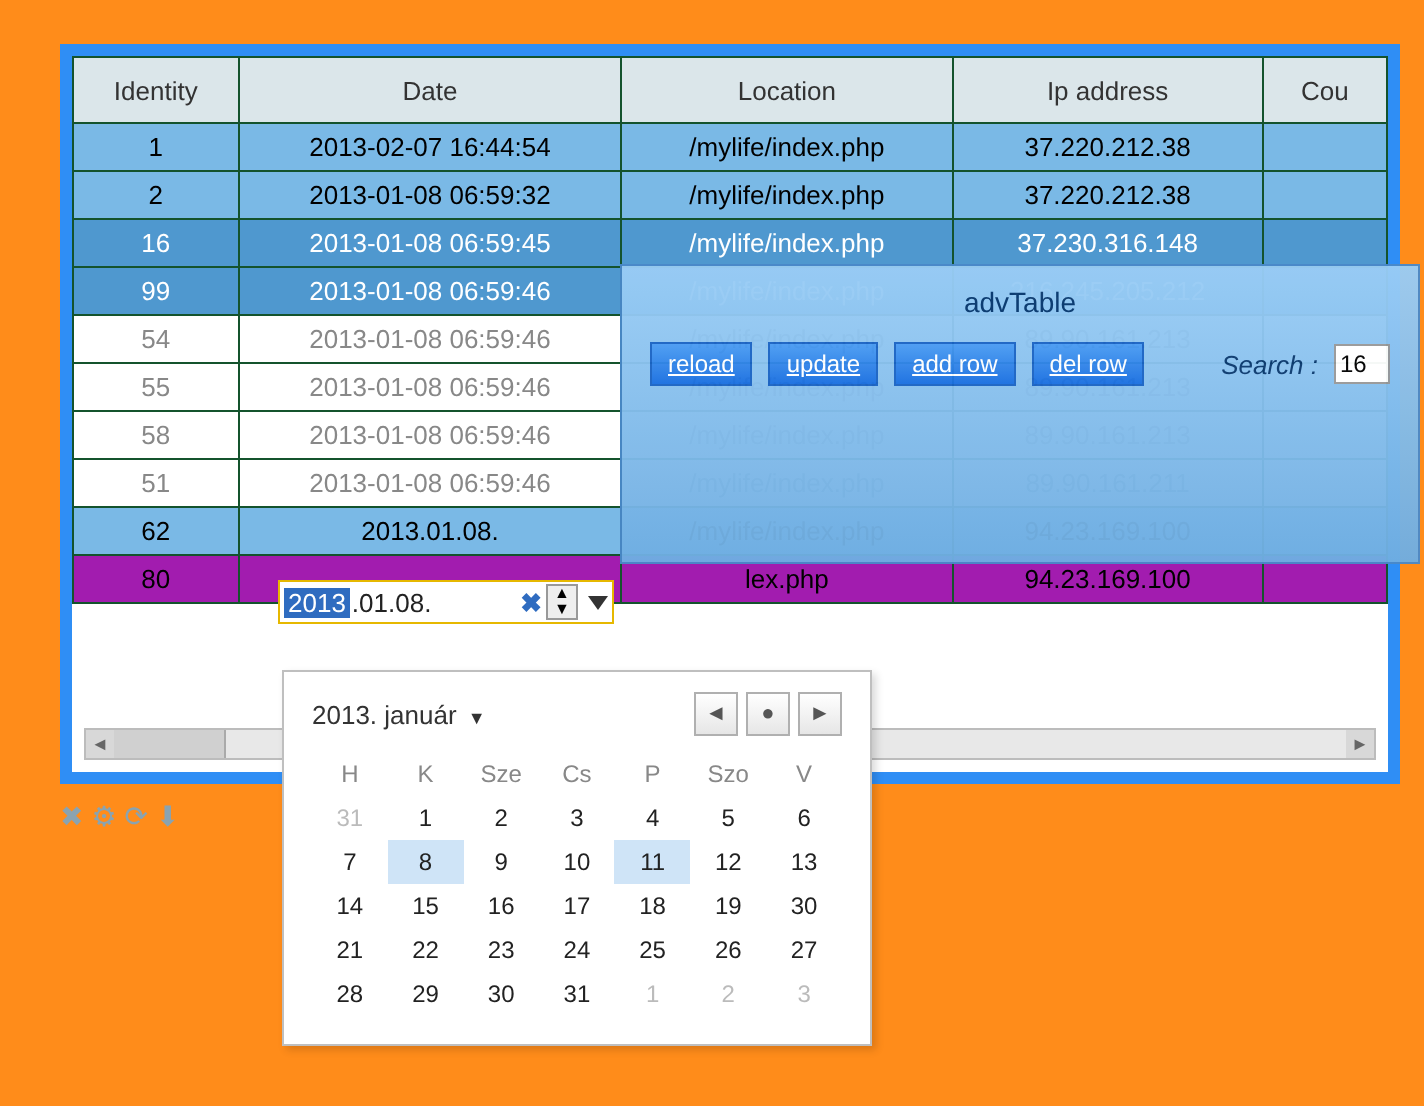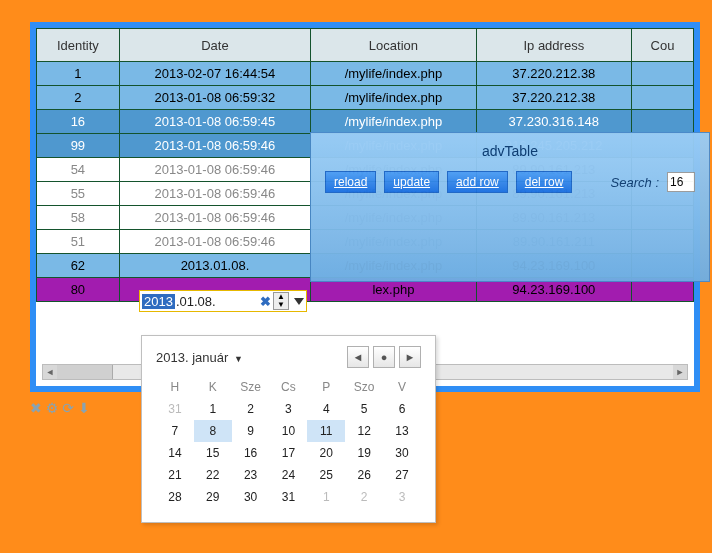--- a/index.html
+++ b/index.html
@@ -224,21 +224,21 @@
           <td>10</td>
           <td class="hl">11</td>
           <td>12</td>
           <td>13</td>
         </tr>
         <tr>
           <td>14</td>
           <td>15</td>
           <td>16</td>
           <td>17</td>
-          <td>20</td>
+          <td>18</td>
           <td>19</td>
           <td>30</td>
         </tr>
         <tr>
           <td>21</td>
           <td>22</td>
           <td>23</td>
           <td>24</td>
           <td>25</td>
           <td>26</td>

